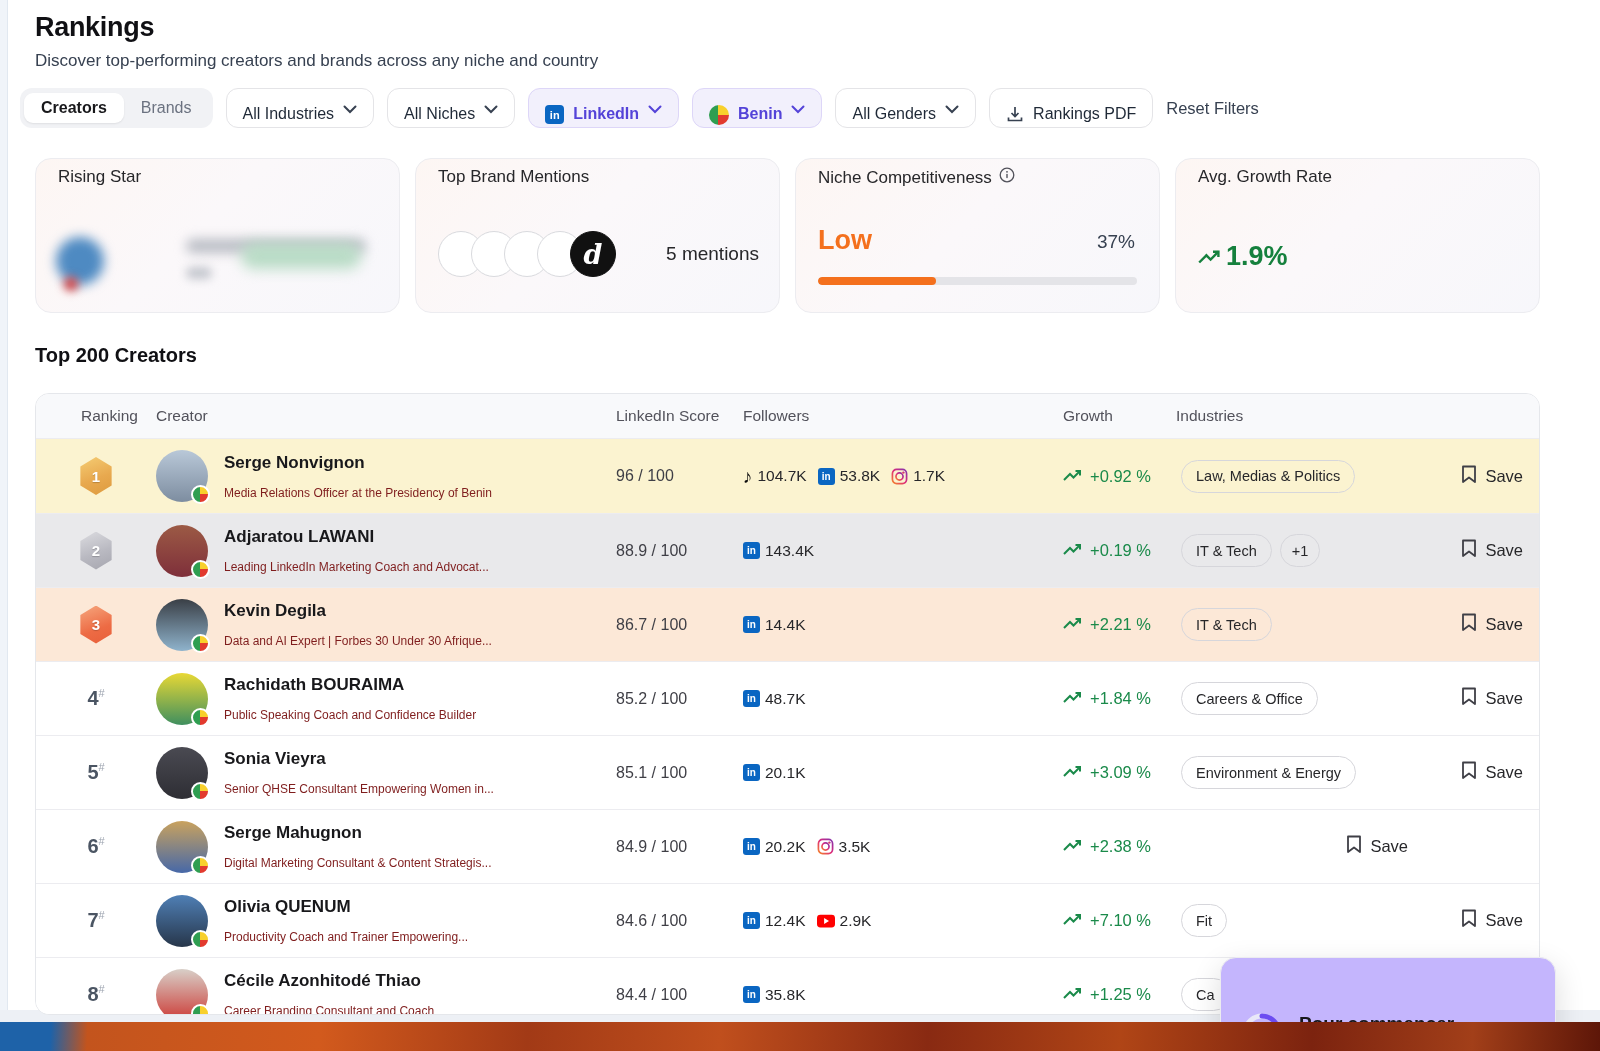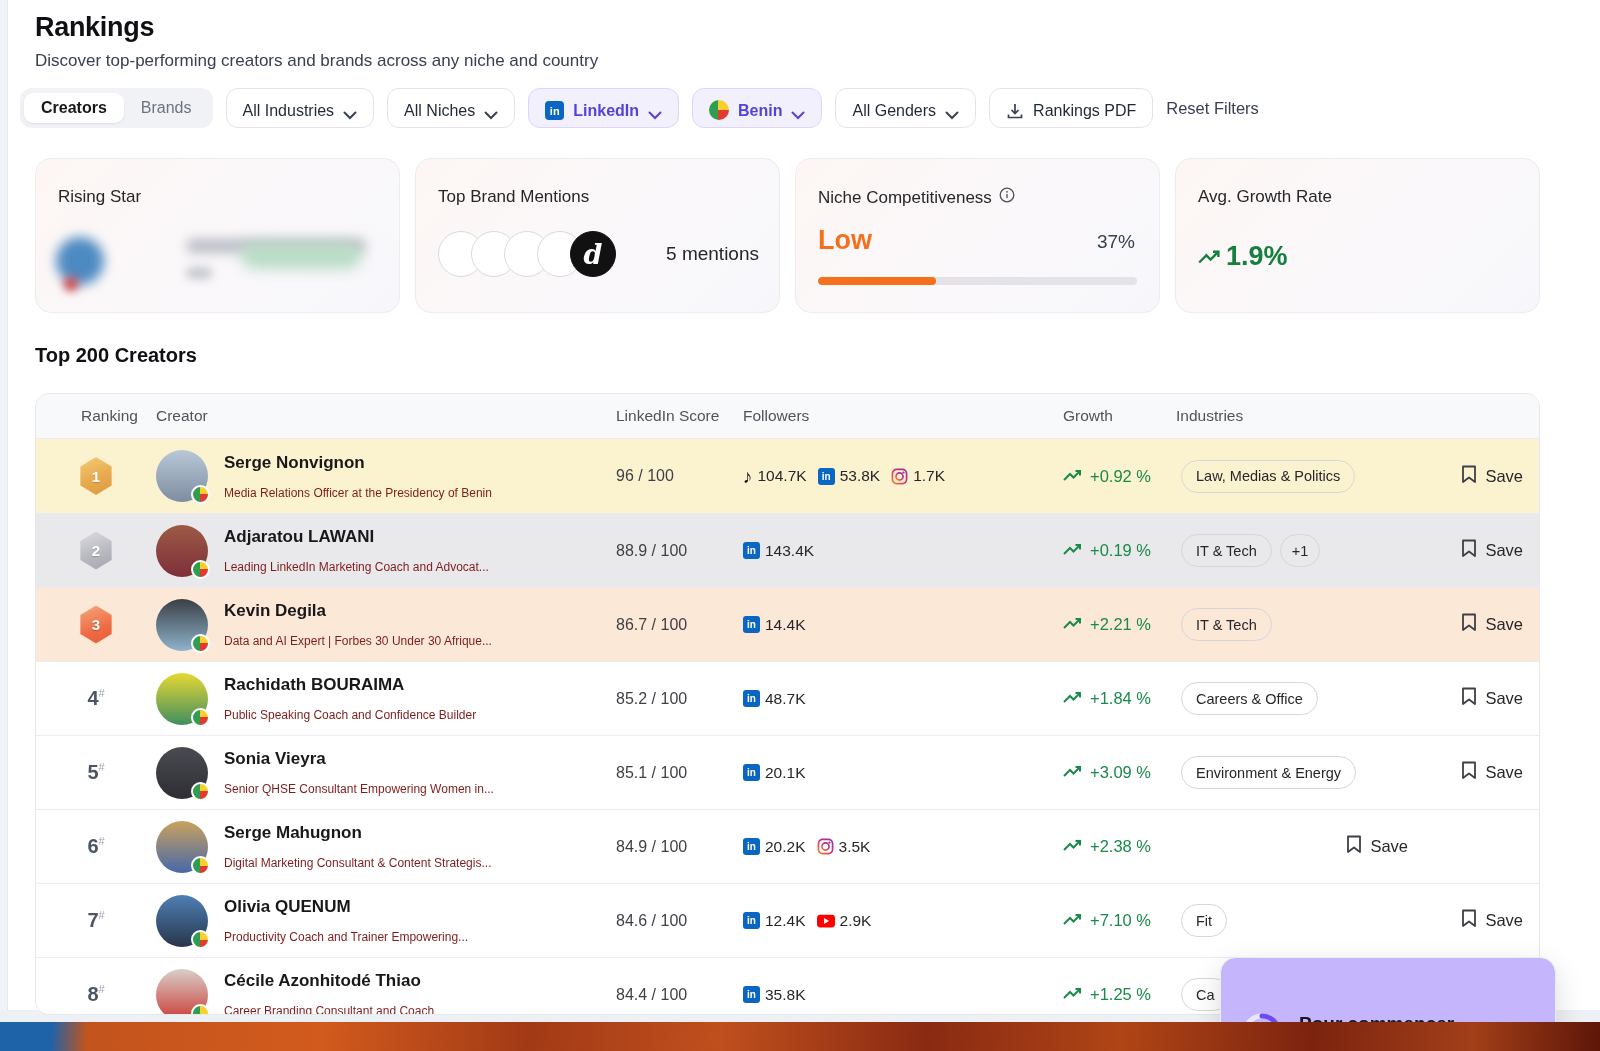--- a/index.html
+++ b/index.html
@@ -10,32 +10,32 @@
   
   .page-header { position:absolute; left:35px; top:12px; }
   .page-title { font-size:27px; font-weight:700; color:#101014; letter-spacing:-0.3px; }
   .page-subtitle { margin-top:8px; font-size:17px; color:#374151; }
 
   
   .filterbar { position:absolute; left:20px; top:88px; display:flex; align-items:center; gap:13px; height:40px; }
   .seg { display:flex; align-items:center; background:#f1f2f5; border-radius:12px; padding:4px; height:40px; }
   .seg button { border:0; background:transparent; font-family:inherit; font-size:16px; padding:6px 17px; border-radius:9px; color:#6b7280; font-weight:500; cursor:pointer; }
   .seg .seg-on { background:#fff; color:#18181b; font-weight:700; box-shadow:0 1px 2px rgba(0,0,0,.08); }
-  .fpill { display:flex; align-items:flex-end; gap:9px; height:40px; padding:7px 16px; border:1px solid #e4e4e7; border-radius:12px; background:#fff; font-family:inherit; font-size:16px; font-weight:500; color:#1f2937; cursor:pointer; }
+  .fpill { display:flex; align-items:flex-start; gap:9px; height:40px; padding:16px 16px; border:1px solid #e4e4e7; border-radius:12px; background:#fff; font-family:inherit; font-size:16px; font-weight:500; color:#1f2937; cursor:pointer; }
   .fpill.lav { background:#f2f0fc; border-color:#ddd6f8; color:#5443d8; font-weight:600; }
   .chev { color:#374151; display:inline-flex; }
   .fpill.lav .chev { color:#5443d8; }
   .li-sq { display:inline-flex; align-items:center; justify-content:center; width:19px; height:19px; border-radius:4px; background:#0a66c2; color:#fff; font-size:11px; font-weight:700; }
   .benin-flag { width:20px; height:20px; border-radius:50%;
     background:linear-gradient(90deg,#2f9e51 0 44%,rgba(0,0,0,0) 44%),linear-gradient(180deg,#f8d02c 0 50%,#e23a2e 50%); }
   .reset { border:0; background:none; font-family:inherit; font-size:16.5px; color:#374151; cursor:pointer; }
 
   
   .cards { position:absolute; left:35px; top:158px; width:1505px; display:grid; grid-template-columns:repeat(4,1fr); gap:15px; }
-  .card { height:155px; border:1px solid #ececf0; border-radius:16px; padding:28px 22px; position:relative;
+  .card { height:155px; border:1px solid #ececf0; border-radius:16px; padding:8px 22px; position:relative;
     background:linear-gradient(135deg,#fdf6f3 0%,#fbf8fa 45%,#f7f7fb 100%); }
   .card-title { font-size:17px; color:#27272a; font-weight:500; display:flex; align-items:center; gap:7px; }
   .blur-avatar { position:absolute; left:20px; top:78px; width:48px; height:48px; border-radius:50%; background:#4e8ac2; filter:blur(6px); }
   .blur-dot { position:absolute; left:28px; top:118px; width:14px; height:14px; border-radius:50%; background:#d43a3a; filter:blur(5px); }
   .blur-bar1 { position:absolute; left:150px; top:80px; width:180px; height:14px; border-radius:7px; background:#b9bcc4; filter:blur(6px); }
   .blur-bar2 { position:absolute; left:150px; top:108px; width:26px; height:12px; border-radius:6px; background:#c3c6cd; filter:blur(5px); }
   .blur-pill { position:absolute; right:38px; top:84px; width:120px; height:26px; border-radius:13px; background:#b9dcc6; filter:blur(7px); }
   .mention-row { position:absolute; left:22px; right:20px; top:72px; display:flex; align-items:center; justify-content:space-between; }
   .mcircles { display:flex; }
   .mc { width:46px; height:46px; border-radius:50%; background:#fff; border:1px solid #d9dade; margin-left:-13px; position:relative; }

